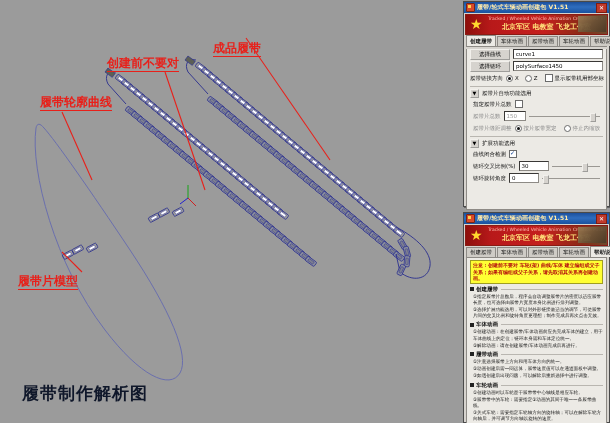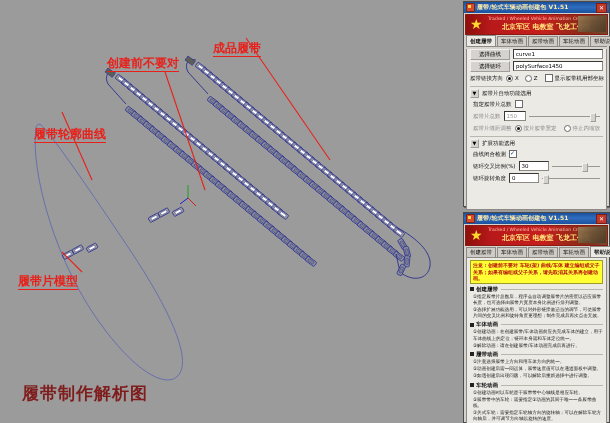--- a/index.html
+++ b/index.html
@@ -9,33 +9,33 @@
     font-family:"DejaVu Sans","Liberation Sans",sans-serif;
     position:relative;
   }
   
   #viewport{position:absolute;left:0;top:0;width:610px;height:423px;background:#9b9b9b;}
   #viewport svg{position:absolute;left:0;top:0;}
 
   .caption{
     position:absolute;left:22px;top:382px;
     font-family:"DejaVu Serif","Liberation Serif",serif;
-    font-size:17px;font-weight:bold;color:#7f1d1d;letter-spacing:1px;
+    font-size:17px;font-weight:bold;color:#0f172a;letter-spacing:1px;
     white-space:nowrap;
   }
   .anno{
     position:absolute;
     font-family:"DejaVu Serif","Liberation Serif",serif;
     font-size:12px;font-weight:bold;color:#e8201a;
     white-space:nowrap;border-bottom:1.4px solid #e8201a;
     padding-bottom:1px;line-height:13px;
   }
   #anno-finished{left:213px;top:36px;margin-top:6px;}
   #anno-generated{left:107px;top:57px;}
-  #anno-profile{left:34px;top:96px;margin-top:32px;}
+  #anno-profile{left:40px;top:96px;}
   #anno-shoe{left:18px;top:275px;text-align:center;}
 
   
   .win{
     position:absolute;background:#d6d3ce;
     border:1px solid #4a4a4a;
     box-shadow:1px 1px 0 rgba(0,0,0,.35);
     font-size:6px;color:#000;
   }
   .titlebar{

